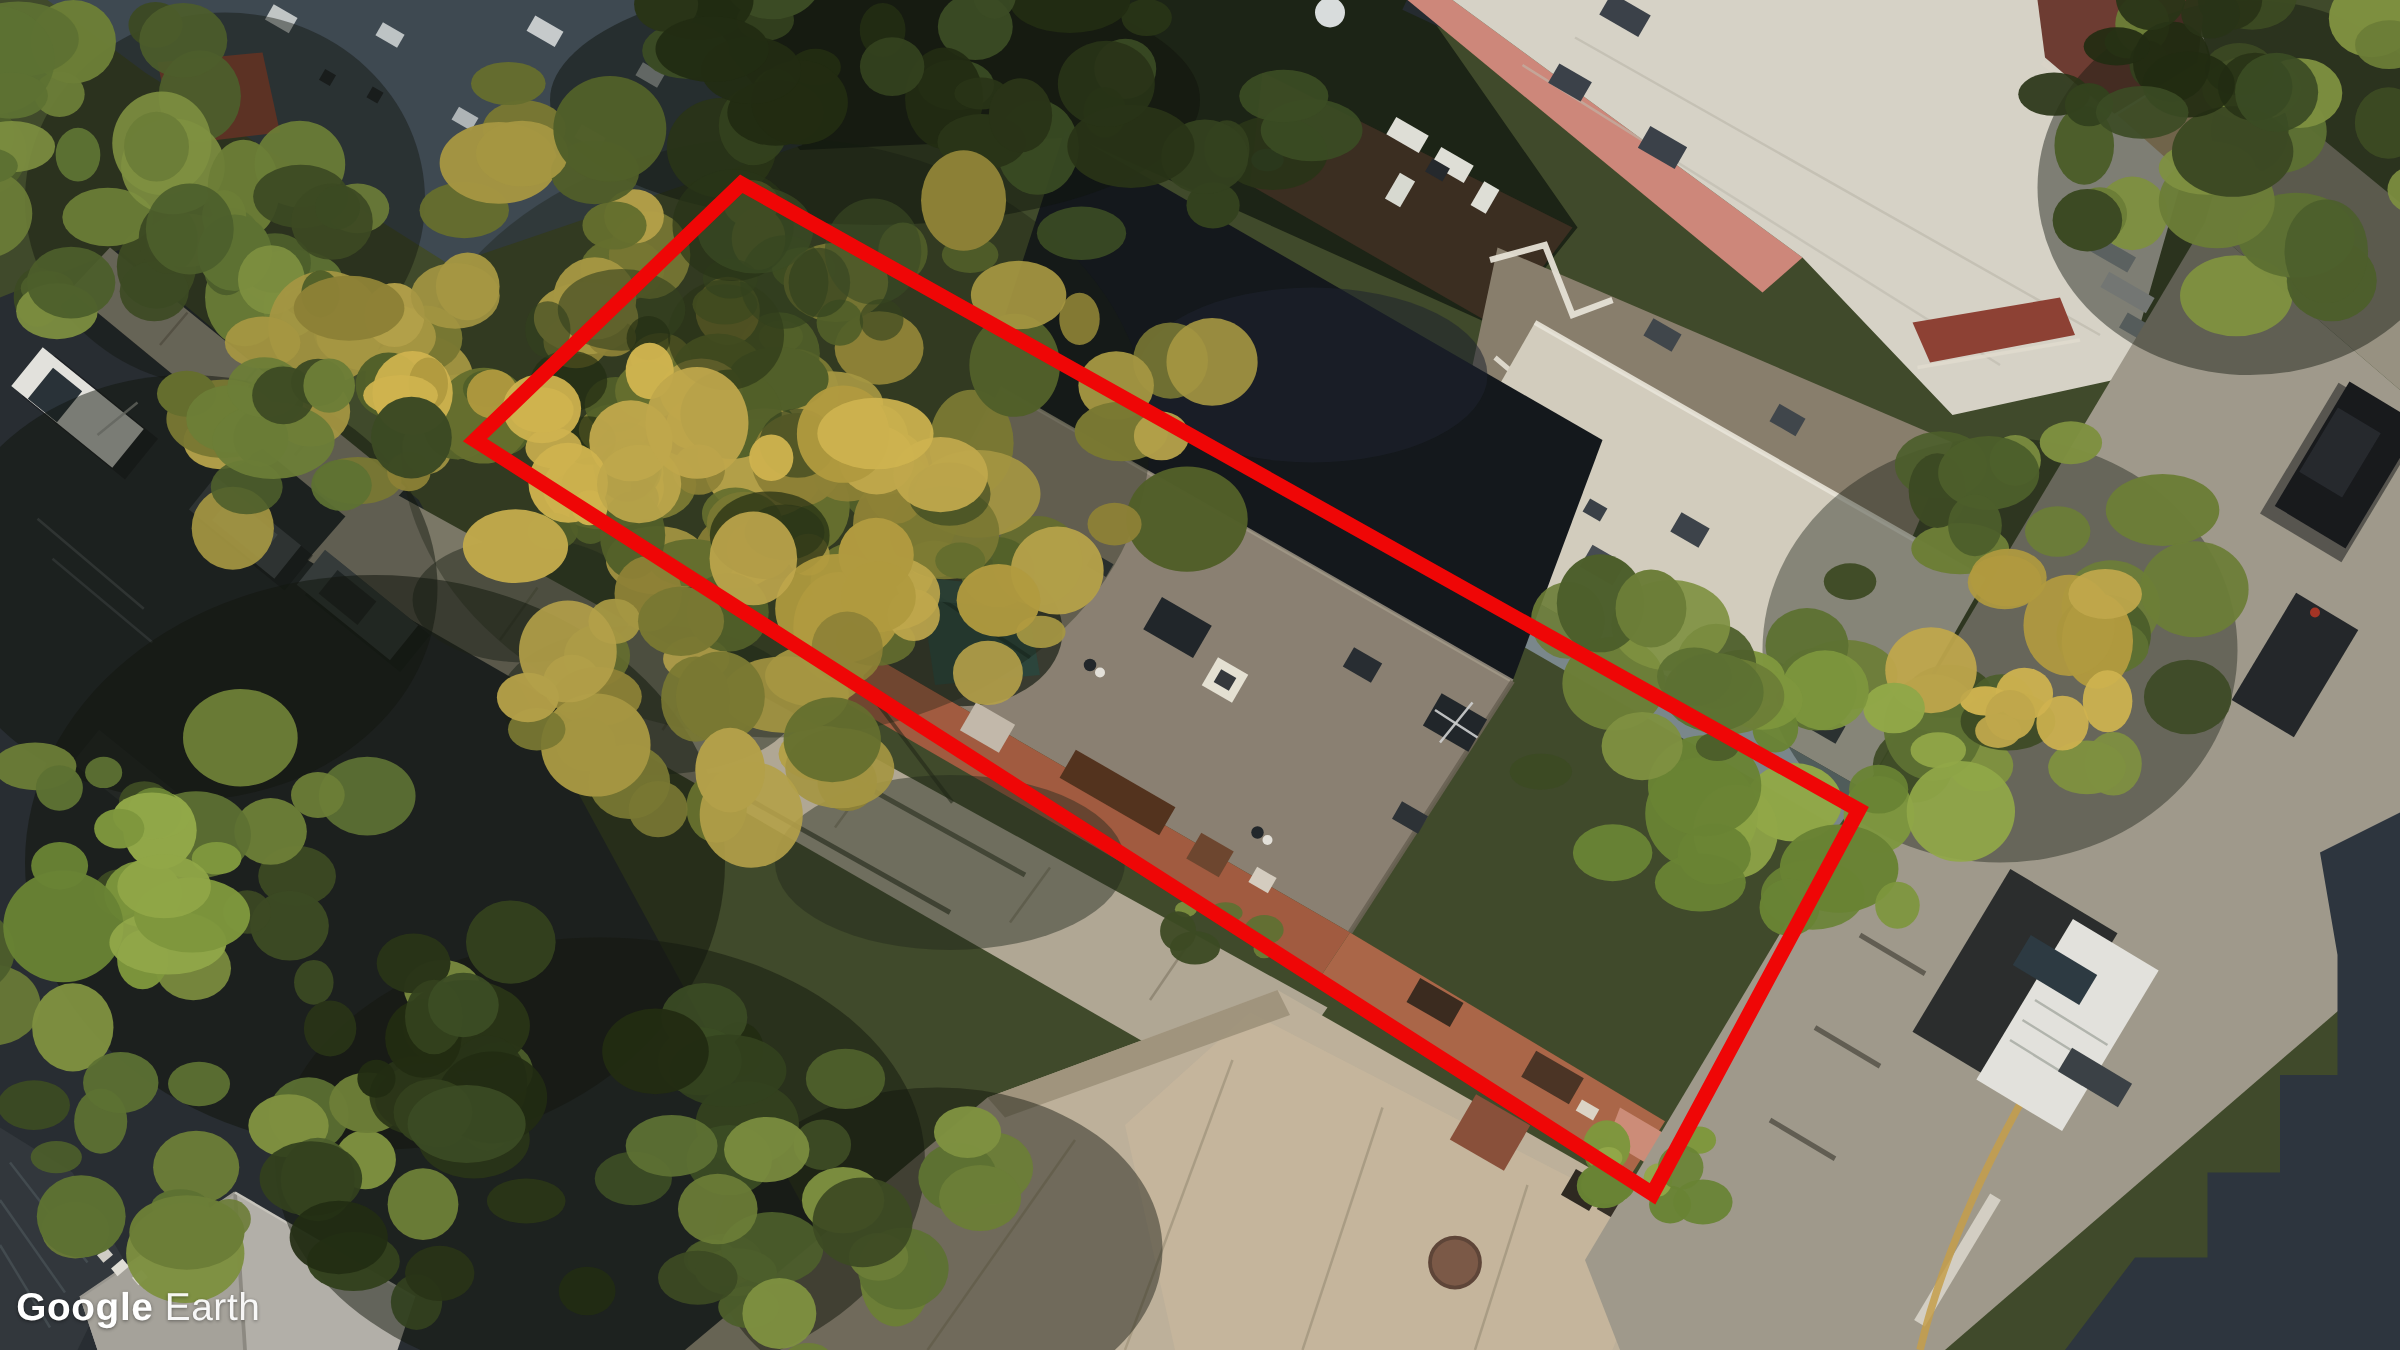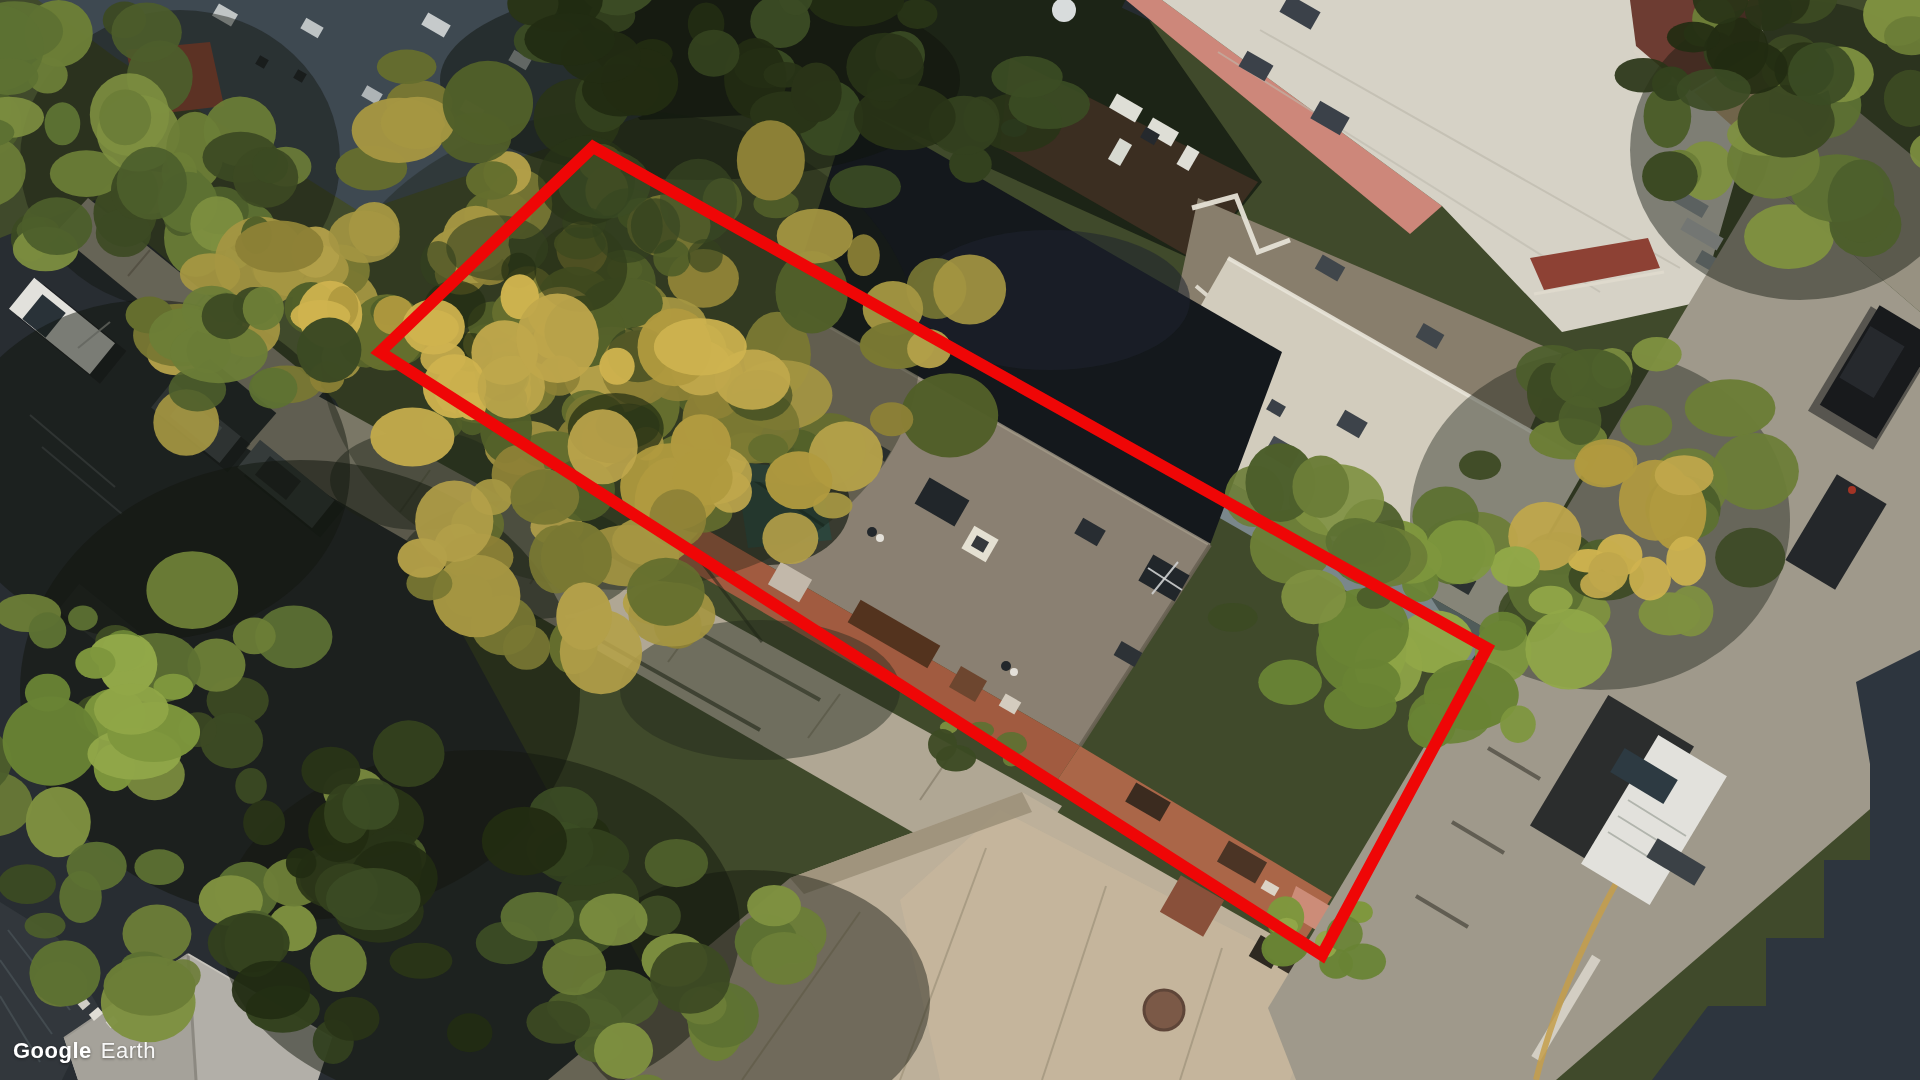--- a/index.html
+++ b/index.html
@@ -1,19 +1,19 @@
 <!DOCTYPE html>
 <html><head>
 <meta charset="utf-8">
 <style>
   html,body{margin:0;padding:0;background:#000;}
   .stage{position:relative;width:1920px;height:1080px;overflow:hidden;
          font-family:"Liberation Sans", sans-serif;}
   .stage svg{position:absolute;inset:0;display:block;}
-  .watermark{position:absolute;left:13px;bottom:16px;font-size:22px;
+  .watermark{position:absolute;left:13px;bottom:16px;font-size:31px;
              color:#fff;letter-spacing:.5px;
              text-shadow:0 1px 3px rgba(0,0,0,.45);user-select:none;}
   .watermark .g{font-weight:bold;}
   .watermark .e{font-weight:normal;opacity:.92;margin-left:9px;}
 </style>
 </head>
 <body>
 
 <div class="stage">
   <svg viewBox="0 0 1920 1080" width="1920" height="1080">

